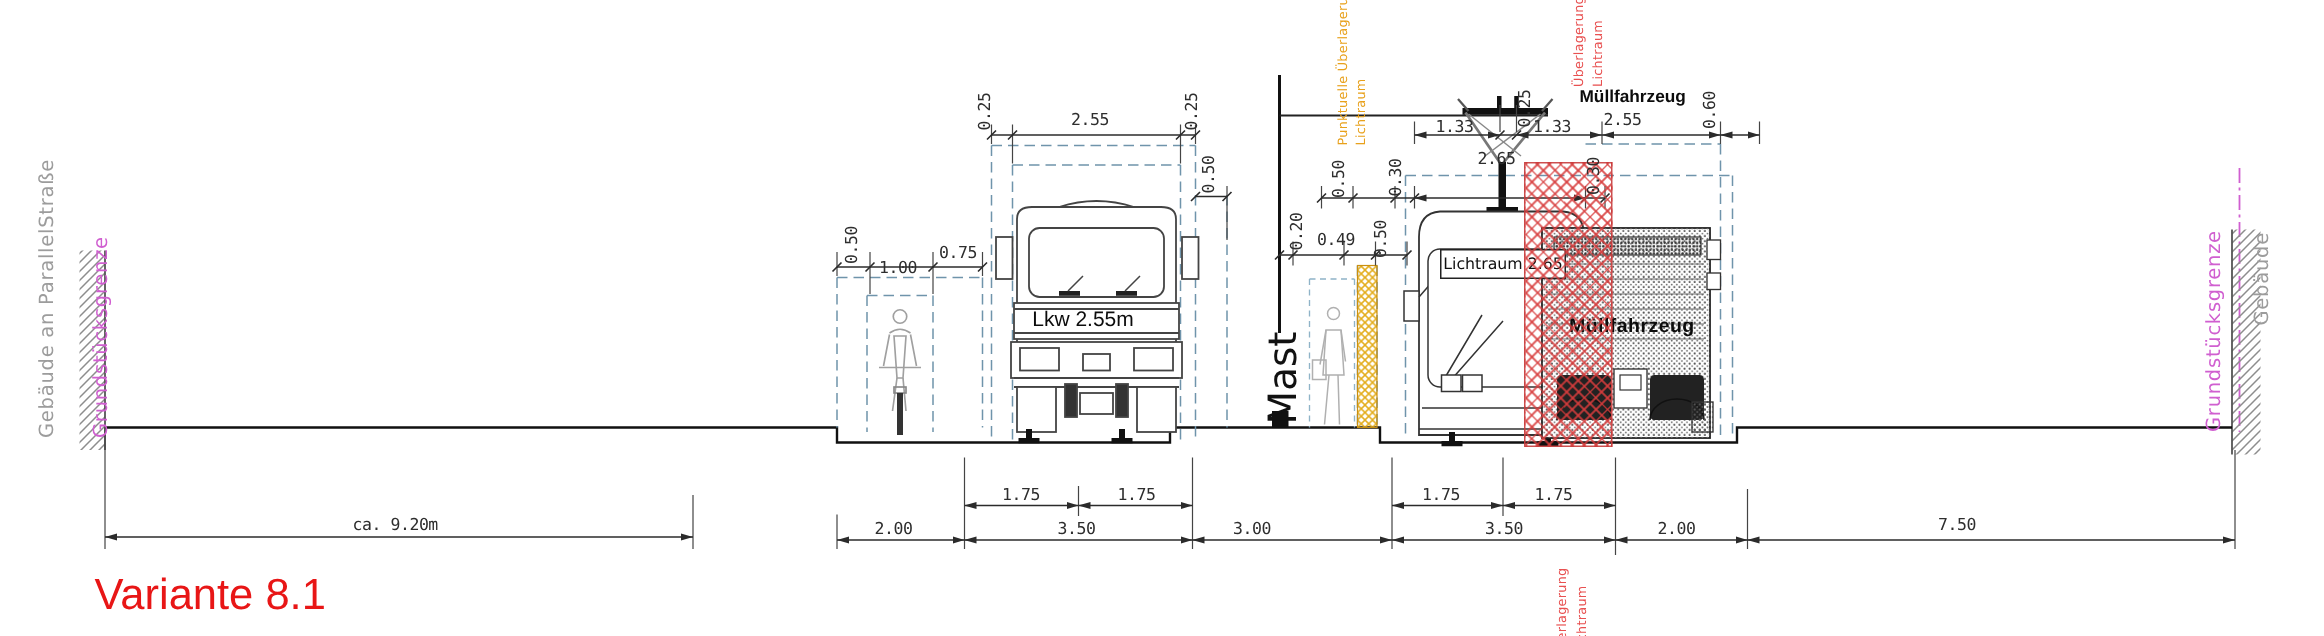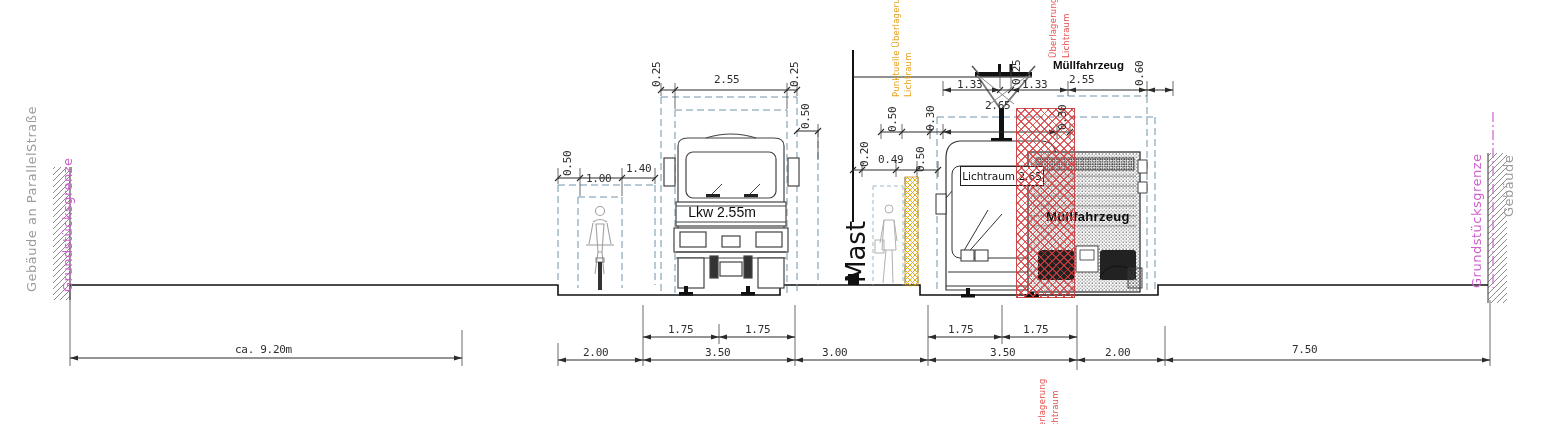--- a/index.html
+++ b/index.html
@@ -261,21 +261,21 @@
   <span class="dim" style="left:990px;top:346px">3.50</span>
   <span class="dim" style="left:1105px;top:346px">2.00</span>
   <span class="dim" style="left:1292px;top:343px">7.50</span>
   <span class="dim" style="left:668px;top:323px">1.75</span>
   <span class="dim" style="left:745px;top:323px">1.75</span>
   <span class="dim" style="left:948px;top:323px">1.75</span>
   <span class="dim" style="left:1023px;top:323px">1.75</span>
 
   <span class="dim rot" style="left:561px;top:146px;height:30px">0.50</span>
   <span class="dim" style="left:586px;top:172px">1.00</span>
-  <span class="dim" style="left:626px;top:162px">1.40</span>
+  <span class="dim" style="left:626px;top:162px">0.75</span>
 
   <span class="dim rot" style="left:650px;top:57px;height:30px">0.25</span>
   <span class="dim" style="left:714px;top:73px">2.55</span>
   <span class="dim rot" style="left:788px;top:57px;height:30px">0.25</span>
   <span class="dim rot" style="left:799px;top:99px;height:30px">0.50</span>
 
   <span class="dim rot" style="left:858px;top:137px;height:30px">0.20</span>
   <span class="dim" style="left:878px;top:153px">0.49</span>
   <span class="dim rot" style="left:914px;top:142px;height:30px">0.50</span>
   <span class="dim rot" style="left:886px;top:102px;height:30px">0.50</span>
@@ -290,14 +290,15 @@
 </div>
 
 <div id="lichtraum-box">Lichtraum 2.65</div>
 <div id="lkw-label">Lkw 2.55m</div>
 <div id="muell-top">Müllfahrzeug</div>
 <div id="muell-body">Müllfahrzeug</div>
 
 <div id="hatch-red"></div>
 <span class="dim rot" id="dim-bus-margin-right" style="left:1056px;top:100px;height:30px">0.30</span>
 
+<div id="title">Variante 8.1</div>
 
 </div>
 
 </body></html>

